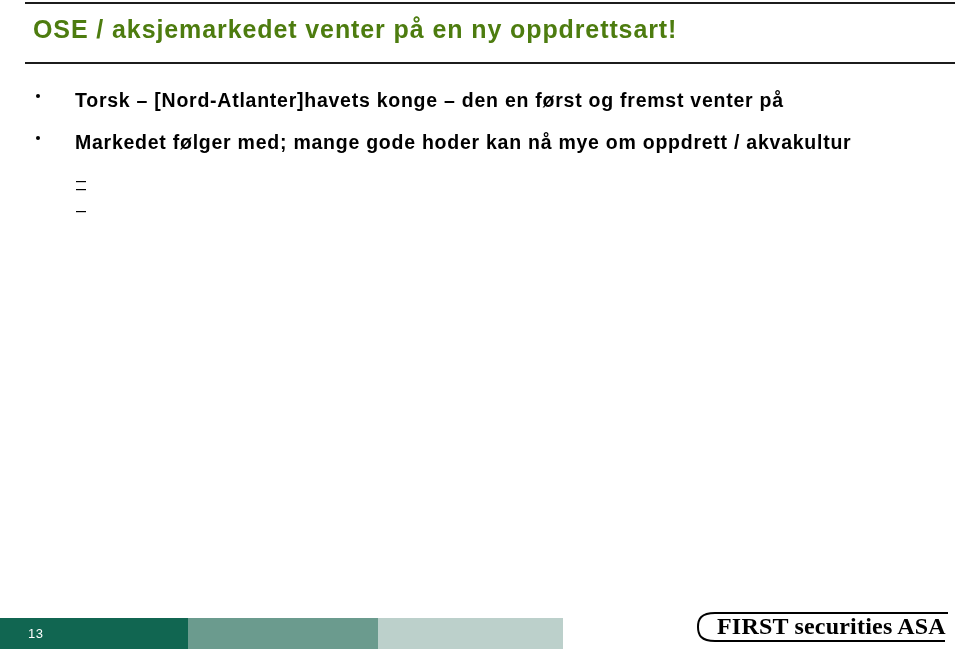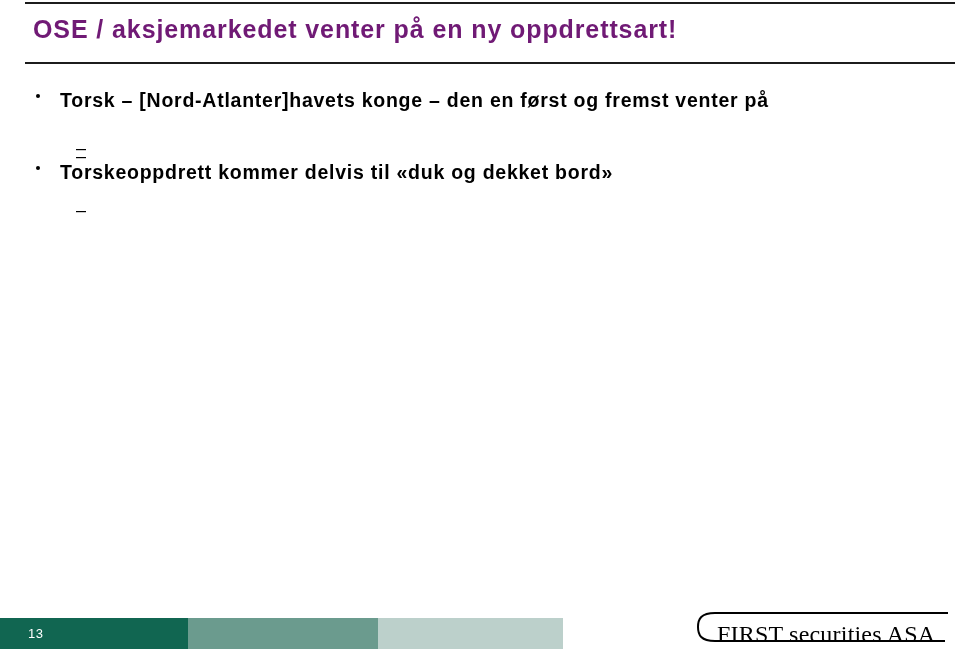--- a/index.html
+++ b/index.html
@@ -33,21 +33,21 @@
   .rule.top  { top: 0px; }
   .rule.bottom { top: 60px; }
 
   #slide-title {
     position: absolute;
     left: 8px;
     top: 13px;
     font-size: 25px;
     font-weight: bold;
     letter-spacing: 0.9px;
-    color: #701a75;
+    color: #4d7c0f;
     white-space: nowrap;
     text-align: right;
   }
 
   
   #content-list {
     position: absolute;
     left: 0;
     top: 86px;
     width: 960px;
@@ -59,21 +59,21 @@
     padding-left: 58px;
     padding-right: 24px;
   }
   .bullet-row.level1 {
     font-size: 19.5px;
     font-weight: bold;
     color: #000000;
     letter-spacing: 0.75px;
     line-height: 28px;
     margin-bottom: 4px;
-    padding-left: 60px;
+    padding-left: 75px;
   }
   .bullet-row.level2 {
     font-size: 18px;
     font-weight: normal;
     color: #000000;
     letter-spacing: 0.55px;
     line-height: 27px;
     margin-bottom: 8px;
     padding-left: 105px;
   }
@@ -136,24 +136,24 @@
     position: absolute;
     left: 697px;
     top: 609px;
     width: 253px;
     height: 36px;
   }
   #company-logo svg { display: block; }
   #logo-text {
     position: absolute;
     left: 20px;
-    top: 12px;
+    top: 4px;
     font-family: "Liberation Serif", serif;
     font-size: 24px;
-    font-weight: normal;
+    font-weight: bold;
     color: #000000;
     white-space: nowrap;
     letter-spacing: 0.2px;
   }
 </style>
 </head>
 <body>
 
 <div id="slide-title-block">
   <div class="rule top"></div>
@@ -163,37 +163,37 @@
 
 <div id="content-list">
 
   <div class="bullet-row level1">
     <span class="marker dot"></span>
     <span class="bullet-text">Torsk – [Nord-Atlanter]havets konge – den en først og fremst venter på</span>
   </div>
 
   <div class="spacer-1"></div>
 
+  <div class="bullet-row level1">
+    <span class="marker dot"></span>
+    <span class="bullet-text">Markedet følger med; mange gode hoder kan nå mye om oppdrett / akvakultur</span>
+  </div>
 
   <div class="spacer-2"></div>
 
   <div class="bullet-row level2">
     <span class="marker dash">–</span>
   </div>
 
   <div class="bullet-row level2">
     <span class="marker dash">–</span>
   </div>
 
   <div class="spacer-2"></div>
 
-  <div class="bullet-row level1">
-    <span class="marker dot"></span>
-    <span class="bullet-text">Torskeoppdrett kommer delvis til «duk og dekket bord»</span>
-  </div>
 
   <div class="spacer-2"></div>
 
   <div class="bullet-row level2">
     <span class="marker dash">–</span>
   </div>
 
 </div>
 
 <div id="footer">

